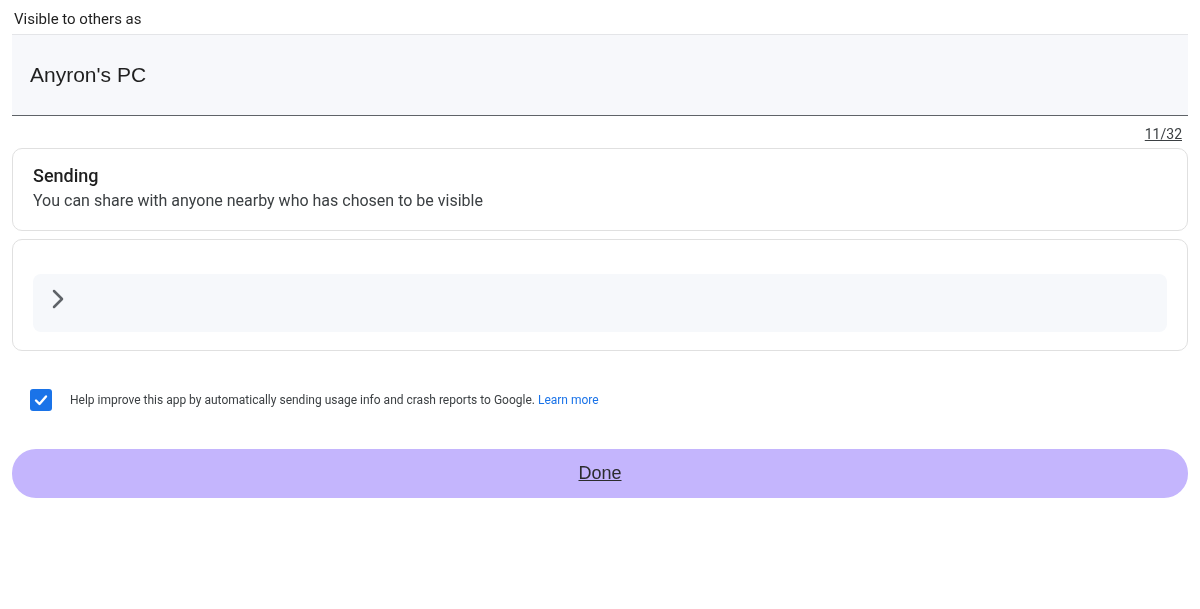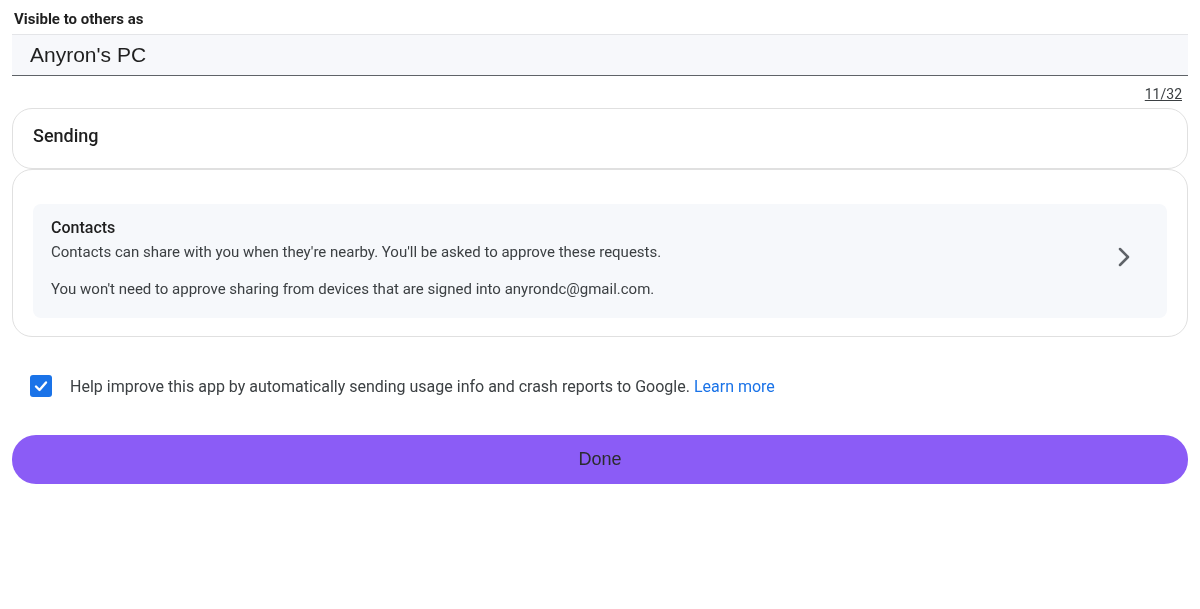--- a/index.html
+++ b/index.html
@@ -7,52 +7,52 @@
       font-family: -apple-system, BlinkMacSystemFont, "Segoe UI", Roboto, Helvetica, Arial, sans-serif;
       background: #fff;
       color: #202124;
       width: 1200px;
       height: 609px;
       padding: 10px 12px 12px 12px;
       overflow: hidden;
     }
     .field-label {
       font-size: 15px;
-      font-weight: 700;
+      font-weight: 400;
       color: #1f1f1f;
       margin-bottom: 6px;
       padding-left: 2px;
     }
     .name-input-wrap {
       position: relative;
     }
     .name-input {
       width: 100%;
       font-size: 21px;
       font-weight: 400;
       color: #1f1f1f;
       background: #f7f8fb;
       border: none;
       border-top: 1px solid #e4e5e8;
       border-bottom: 1px solid #5f6368;
-      padding: 8px 18px;
+      padding: 28px 18px;
       outline: none;
     }
     .char-counter {
       text-align: right;
       font-size: 14px;
       color: #3c4043;
       padding: 10px 6px 6px 0;
       text-decoration: underline;
     }
     .card {
       border: 1px solid #e0e0e0;
-      border-radius: 20px;
+      border-radius: 10px;
       padding: 16px 20px 18px 20px;
-      margin-bottom: 0;
+      margin-bottom: 8px;
     }
     .card h2 {
       font-size: 18px;
       font-weight: 500;
       color: #1f1f1f;
       margin-bottom: 4px;
     }
     .card p {
       font-size: 16px;
       color: #3c4043;
@@ -103,62 +103,58 @@
       background: #1a73e8;
       border-radius: 3px;
       display: flex;
       align-items: center;
       justify-content: center;
       cursor: pointer;
       flex-shrink: 0;
     }
     .cbox svg { display: block; }
     .checkbox-text {
-      font-size: 16px;
+      font-size: 12px;
       color: #3c4043;
     }
     .learn-link {
       color: #1a73e8;
       cursor: pointer;
     }
     .done-btn {
       width: 100%;
-      background: #8b5cf6;
+      background: #c4b5fd;
       border: none;
       border-radius: 24px;
       padding: 14px 0;
       font-size: 18px;
       font-weight: 400;
       color: #2b2c2e;
       cursor: pointer;
+      text-decoration: underline;
     }
   </style>
 </head>
 <body>
 
 
 
 <div class="field-label">Visible to others as</div>
 <div class="name-input-wrap">
   <input type="text" class="name-input" value="Anyron's PC" style="">
 </div>
 <div class="char-counter">11/32</div>
 
 <div class="card">
   <h2>Sending</h2>
+  <p>You can share with anyone nearby who has chosen to be visible</p>
 </div>
 
 <div class="card">
   <div class="subcard">
-    <div class="subcard-text">
-      <h3>Contacts</h3>
-      <p>Contacts can share with you when they're nearby. You'll be asked to approve these requests.</p>
-      <div class="spacer"></div>
-      <p>You won't need to approve sharing from devices that are signed into anyrondc@gmail.com.</p>
-    </div>
     <span class="chevron">
       <svg width="14" height="22" viewBox="0 0 14 22" fill="none">
         <path d="M3 3 L11 11 L3 19" stroke="#5f6368" stroke-width="2.5" stroke-linecap="round" stroke-linejoin="round" fill="none"></path>
       </svg>
     </span>
   </div>
 </div>
 
 <div class="checkbox-row">
   <div class="cbox">

